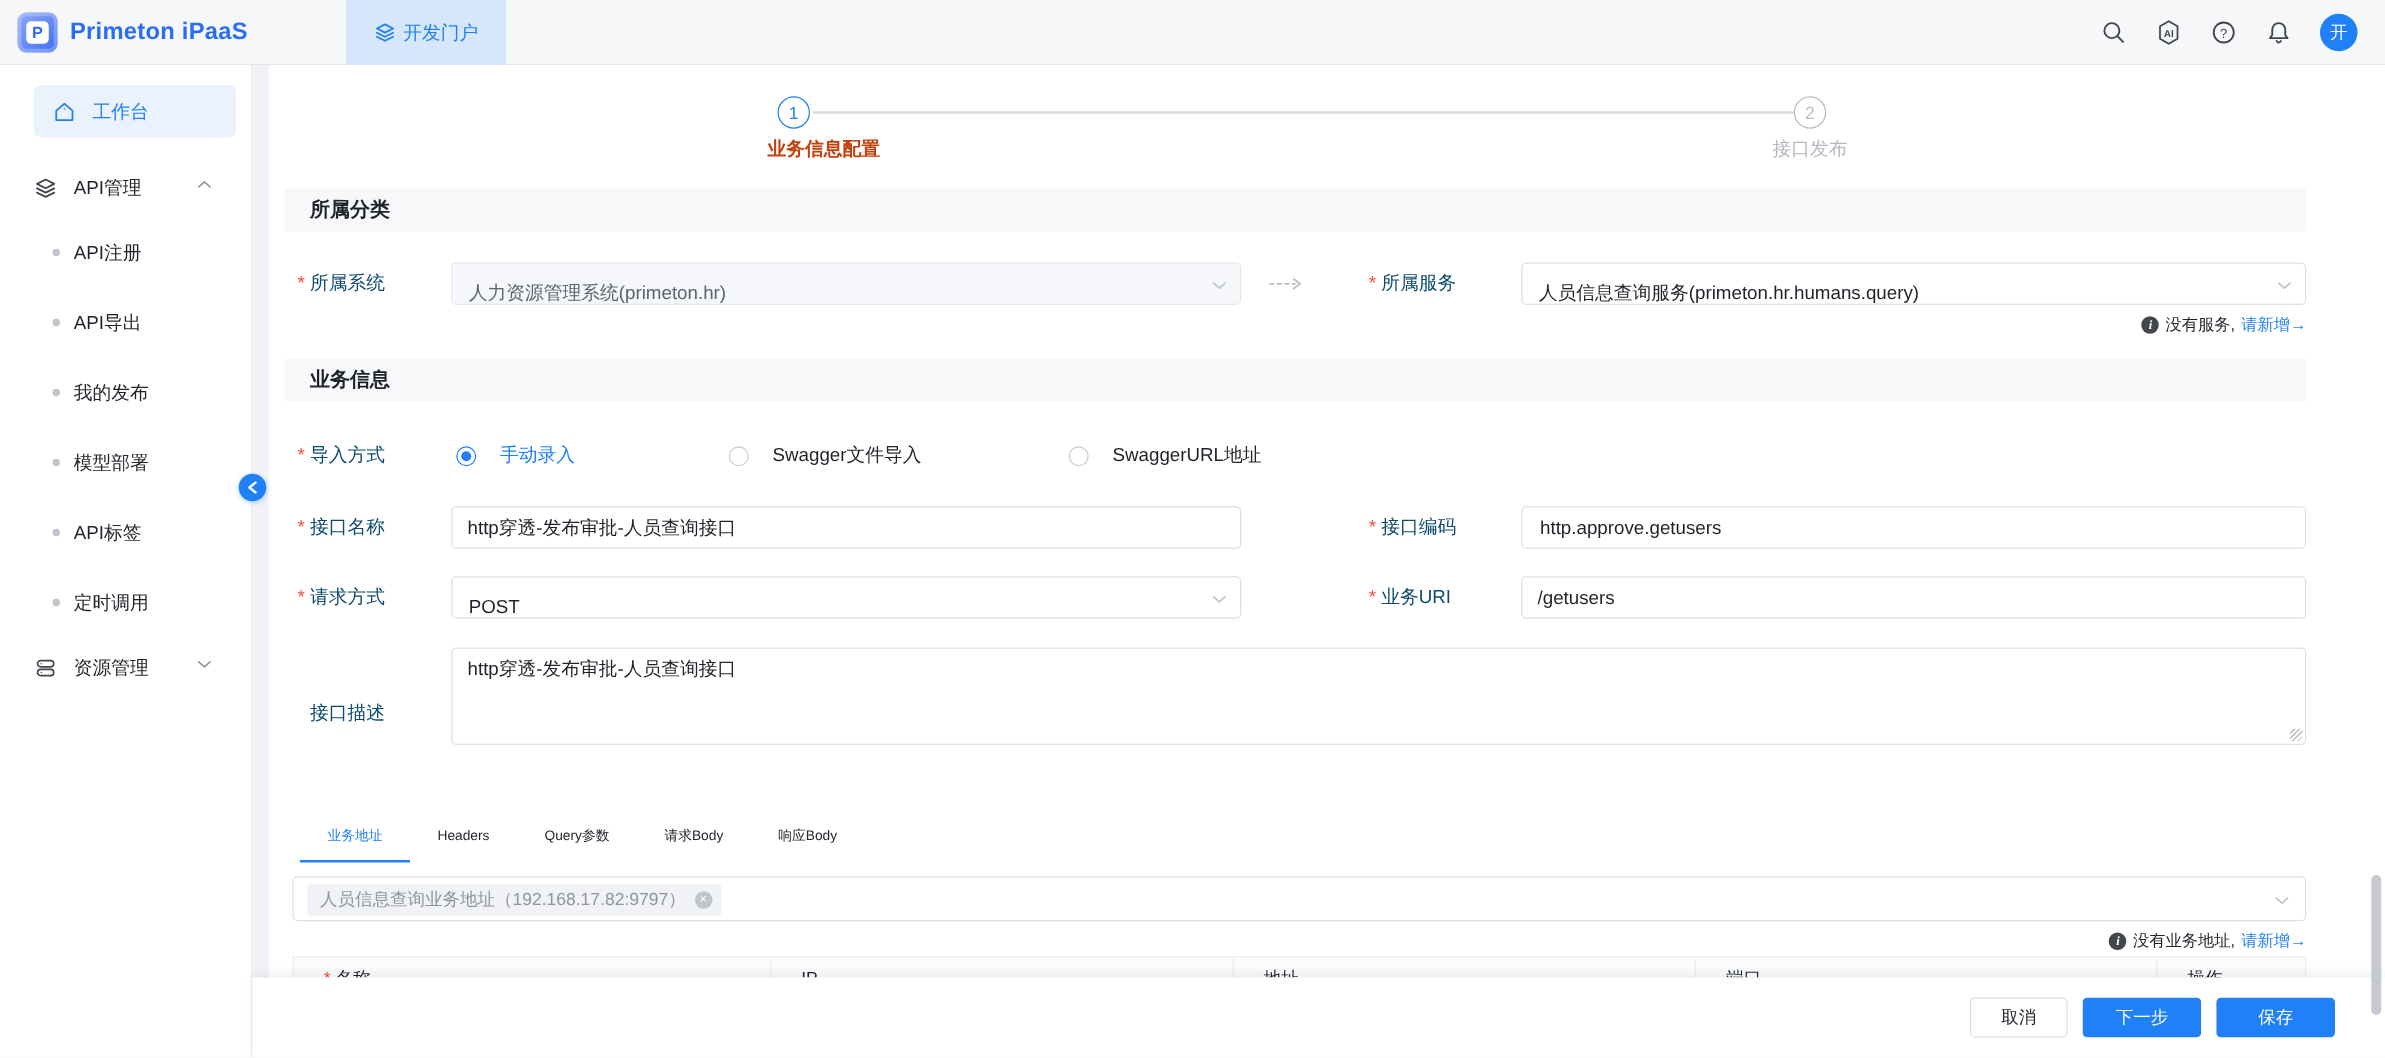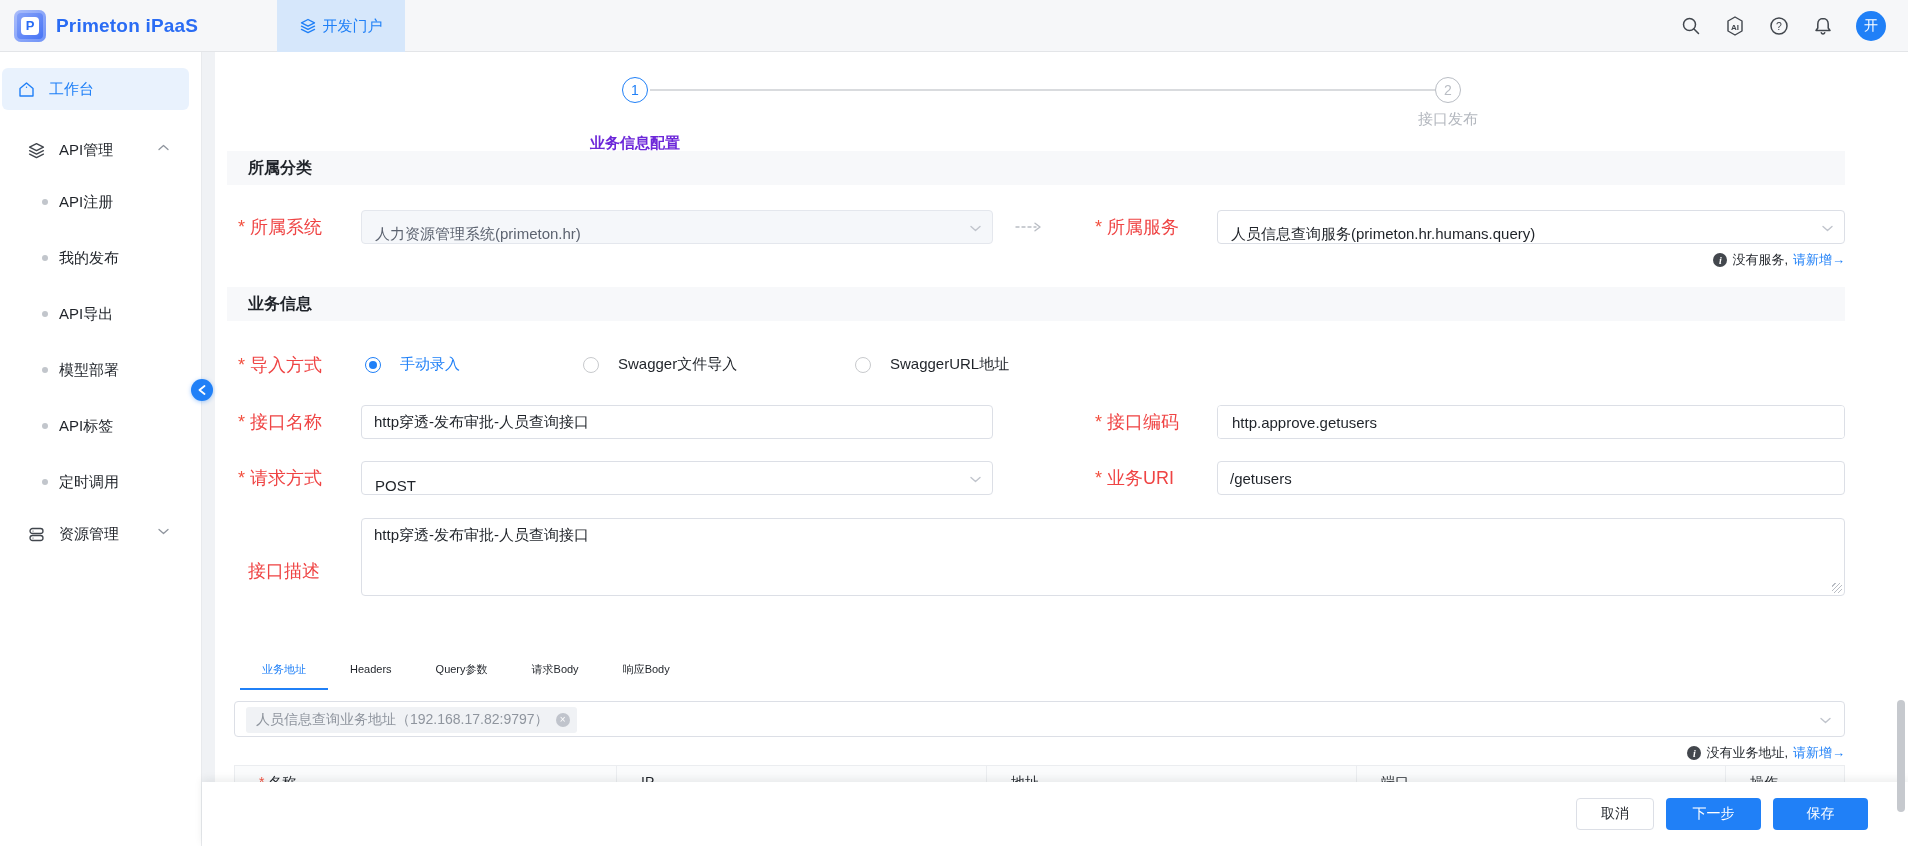--- a/index.html
+++ b/index.html
@@ -13,48 +13,48 @@
   .logo { width:32px; height:32px; border-radius:7px; background:linear-gradient(135deg,#8fa8f9,#3f6ef5); position:relative; box-shadow:inset 0 0 0 3px rgba(255,255,255,.25); }
   .logo-inner { position:absolute; left:7px; top:7px; width:18px; height:18px; background:#fff; border-radius:4px; color:#2a6cf4; font-weight:bold; font-size:13px; text-align:center; line-height:18px; }
   .brand-name { color:#2a6cf4; font-size:19px; font-weight:bold; letter-spacing:.2px; }
   .portal-tab { position:absolute; left:277px; top:0; width:128px; height:52px; background:#d6e7fb; color:#2080f7; font-size:15px; display:flex; align-items:center; justify-content:center; gap:7px; cursor:pointer; }
   .hdr-icons { position:absolute; right:22px; top:0; height:52px; display:flex; align-items:center; gap:22px; }
   .hicon { width:22px; height:22px; display:flex; align-items:center; justify-content:center; color:#41464d; cursor:pointer; }
   .avatar { width:30px; height:30px; border-radius:50%; background:#2080f7; color:#fff; font-size:14px; display:flex; align-items:center; justify-content:center; cursor:pointer; }
 
   
   .sidebar { position:absolute; left:0; top:52px; width:202px; height:794px; background:#fff; border-right:1px solid #e8eaed; z-index:20; }
-  .side-item-active { margin:16px 12px 6px 2px; height:42px; border-radius:6px; background:#e9f2fd; color:#2080f7; display:flex; align-items:center; gap:14px; padding-left:16px; font-size:15px; cursor:pointer; }
+  .side-item-active { margin:16px 12px 6px 27px; height:42px; border-radius:6px; background:#e9f2fd; color:#2080f7; display:flex; align-items:center; gap:14px; padding-left:16px; font-size:15px; cursor:pointer; }
   .side-group { height:48px; display:flex; align-items:center; gap:14px; padding-left:28px; font-size:15px; color:#1f2329; position:relative; cursor:pointer; margin-top:16px; }
   .side-group .caret { position:absolute; right:32px; top:18px; color:#8f959e; }
   .side-sub { list-style:none; }
   .side-sub li { height:56px; display:flex; align-items:center; padding-left:59px; font-size:15px; color:#1f2329; position:relative; cursor:pointer; }
   .side-sub li::before { content:""; position:absolute; left:42px; top:25px; width:6px; height:6px; border-radius:50%; background:#c2c6cc; }
   .collapse-handle { position:absolute; left:191px; top:379px; width:22px; height:22px; border-radius:50%; background:#2080f7; z-index:40; display:flex; align-items:center; justify-content:center; cursor:pointer; box-shadow:0 1px 4px rgba(32,128,247,.4); }
 
   
   .main { position:absolute; left:202px; top:52px; right:0; bottom:0; background:#f0f2f5; }
   .content { position:absolute; left:13px; top:0; right:0; bottom:64px; background:#fff; overflow:hidden; }
 
   
   .step-line { position:absolute; left:435px; top:37px; width:785px; height:2px; background:#d9dbde; }
   .step-circle { position:absolute; top:25px; width:26px; height:26px; border-radius:50%; background:#fff; border:1px solid #2080f7; color:#2080f7; font-size:14px; display:flex; align-items:center; justify-content:center; }
   .step-circle.c1 { left:407px; }
   .step-circle.c2 { left:1220px; border-color:#b9bdc4; color:#b9bdc4; }
   .step-label { position:absolute; top:58px; transform:translateX(-50%); font-size:15px; }
-  .step-label.l1 { left:420px; color:#6d28d9; font-weight:bold;margin-top:24px; }
+  .step-label.l1 { left:444px; color:#c2410c; font-weight:bold; }
   .step-label.l2 { left:1233px; color:#b4b8bf; }
 
   
   .section-bar { position:absolute; left:12px; width:1618px; height:34px; background:#f7f8fa; display:flex; align-items:center; padding-left:21px; font-size:16px; font-weight:bold; }
   .bar1 { top:99px; } .bar2 { top:235px; }
 
   
   .frow { position:absolute; height:34px; }
-  .flabel { position:absolute; top:0; line-height:34px; font-size:18px; color:#ef4444; white-space:nowrap; }
+  .flabel { position:absolute; top:0; line-height:34px; font-size:15px; color:#0c4a6e; white-space:nowrap; }
   .req::before { content:"* "; color:#f2503f; }
   .noreq { padding-left:10px;margin-top:36px; }
   .sel, .inp { position:absolute; top:0; height:34px; border:1px solid #dcdfe6; border-radius:4px; background:#fff; font-size:15px; color:#1f2329; }
   .sel { display:flex; align-items:center; padding:14px 30px 0 13px; cursor:pointer; }
   .sel .chev { position:absolute; right:11px; top:14px; }
   .sel.disabled { background:#f5f7fa; border-color:#e4e7ed; color:#5c6370; cursor:not-allowed; }
   .inp { padding:0 12px; font-family:"Liberation Sans","DejaVu Sans",sans-serif; outline:none; }
   .dash-arrow { position:absolute; top:12px; left:800px; width:30px; height:10px; color:#b9bdc4; }
 
   .note { position:absolute; right:63px; font-size:13px; color:#1f2329; display:flex; align-items:center; gap:5px; }
@@ -179,24 +179,24 @@
         <svg width="11" height="7" viewBox="0 0 11 7" fill="none" stroke="currentColor" stroke-width="1.3" stroke-linecap="round" stroke-linejoin="round">
             <path d="M1 5.5 L5.5 1.5 L10 5.5"></path>
           </svg>
       </span>
     </div>
     <ul class="side-sub">
       <li>
           <span>API注册</span>
         </li>
       <li>
+          <span>API导出</span>
+        </li>
+      <li>
           <span>我的发布</span>
-        </li>
-      <li>
-          <span>API导出</span>
         </li>
       <li>
           <span>模型部署</span>
         </li>
       <li>
           <span>API标签</span>
         </li>
       <li>
           <span>定时调用</span>
         </li>

